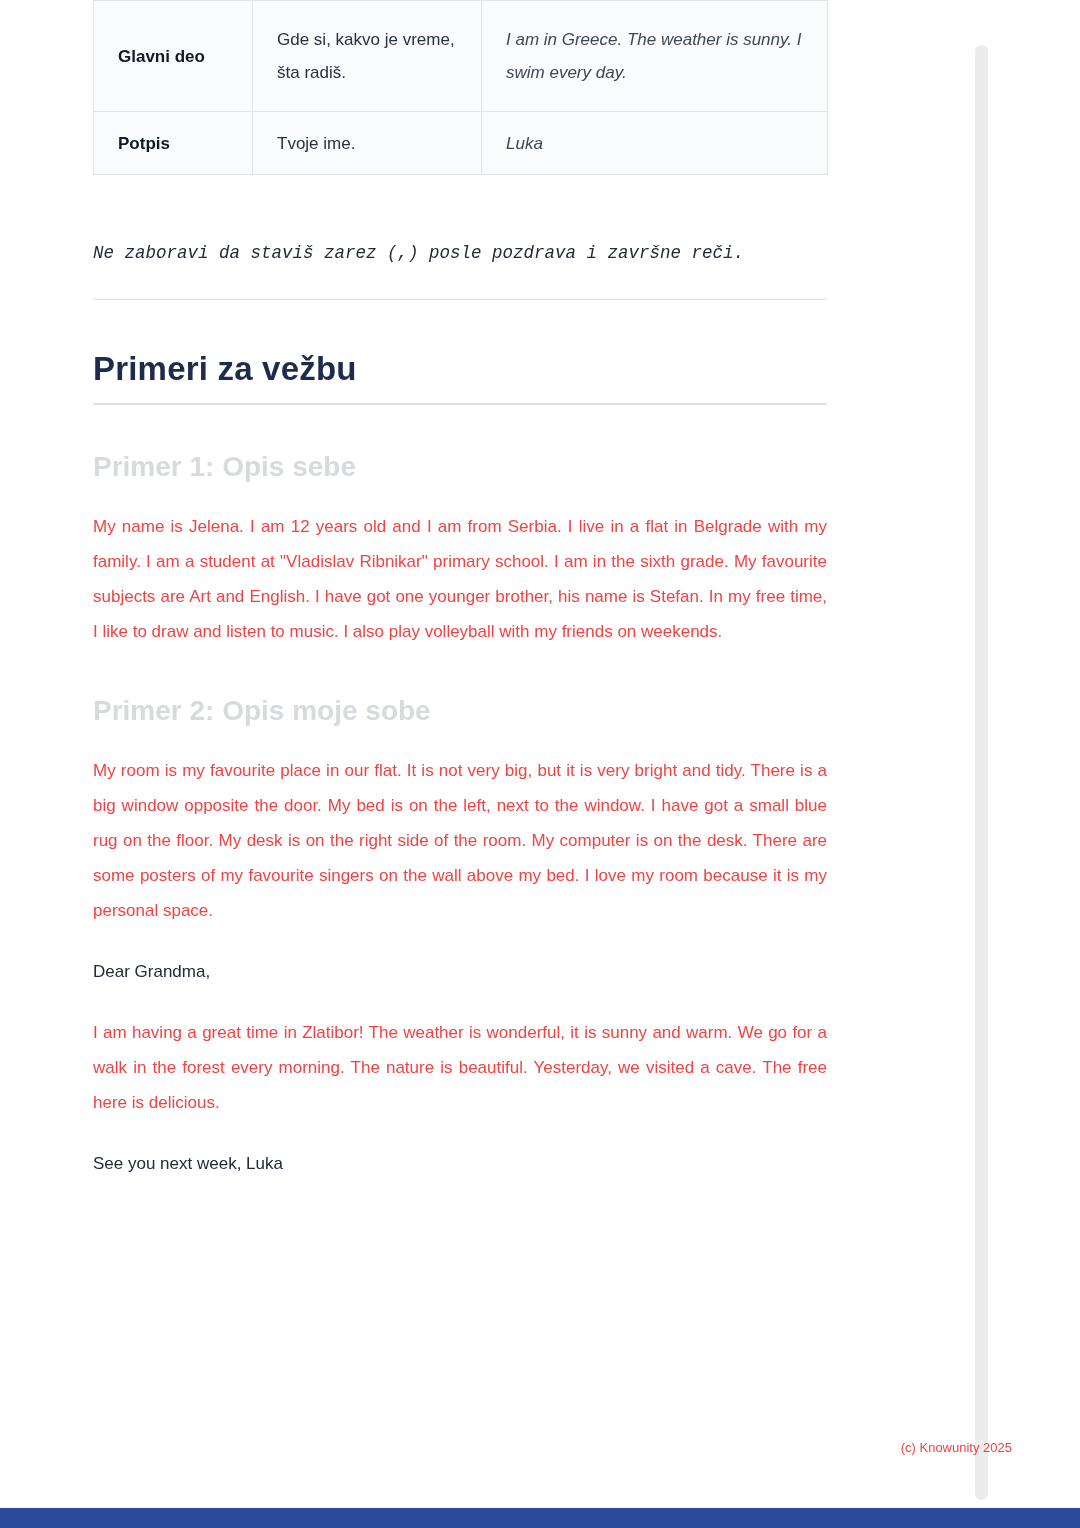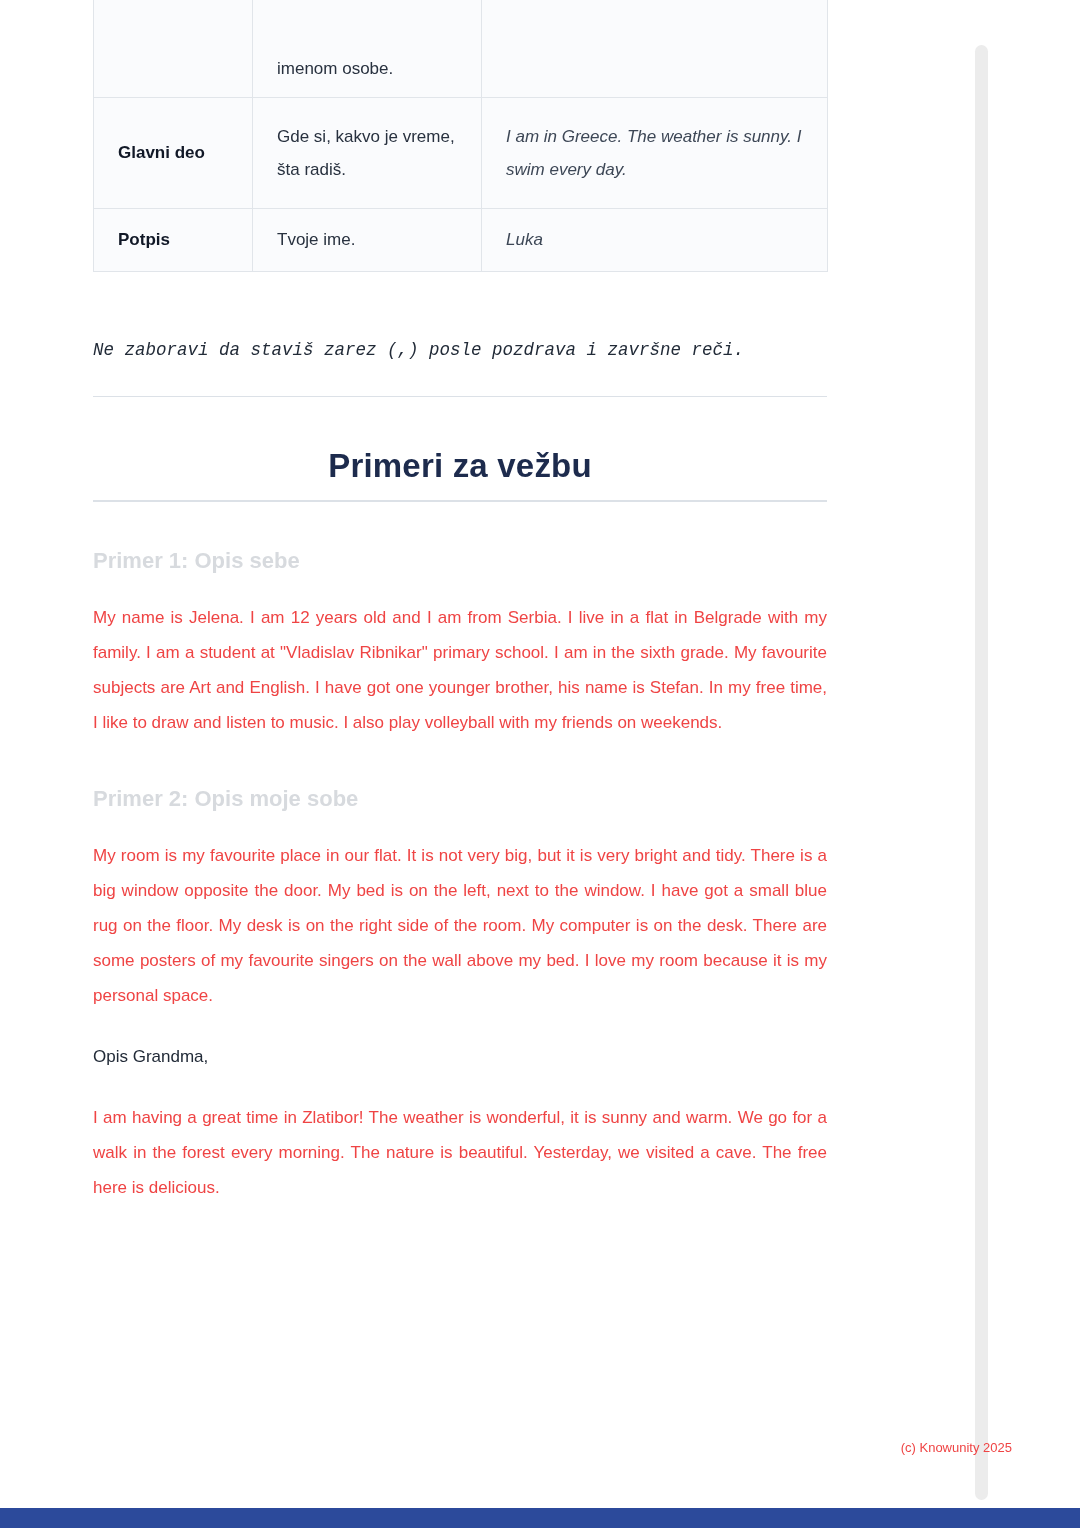--- a/index.html
+++ b/index.html
@@ -67,25 +67,24 @@
 
   
   h2.section-title {
     margin-top: 50px;
     font-size: 33px;
     font-weight: bold;
     color: #1d2b4d;
     letter-spacing: 0.2px;
     padding-bottom: 15px;
     border-bottom: 2px solid #dce1e7;
-    text-align: center;
   }
   h3.example-title {
     margin-top: 46px;
-    font-size: 22px;
+    font-size: 28px;
     font-weight: bold;
     color: #d7dade;
     filter: blur(0.5px);
   }
 
   
   p.body-text {
     margin-top: 26px;
     font-size: 17px;
     line-height: 35px;
@@ -130,25 +129,20 @@
 
 <div class="content">
 
   <table class="info-table">
     <colgroup>
         <col class="c1">
         <col class="c2">
         <col class="c3">
       </colgroup>
     <tbody>
-      <tr class="row-partial">
-        <td class="term"></td>
-        <td class="desc">imenom osobe.</td>
-        <td class="example"></td>
-      </tr>
       <tr class="row-main">
         <td class="term">Glavni deo</td>
         <td class="desc">Gde si, kakvo je vreme, šta radiš.</td>
         <td class="example">I am in Greece. The weather is sunny. I swim every day.</td>
       </tr>
       <tr class="row-sign">
         <td class="term">Potpis</td>
         <td class="desc">Tvoje ime.</td>
         <td class="example">Luka</td>
       </tr>
@@ -160,20 +154,21 @@
   <hr class="divider">
 
   <h2 class="section-title">Primeri za vežbu</h2>
 
   <h3 class="example-title">Primer 1: Opis sebe</h3>
   <p class="body-text">My name is Jelena. I am 12 years old and I am from Serbia. I live in a flat in Belgrade with my family. I am a student at "Vladislav Ribnikar" primary school. I am in the sixth grade. My favourite subjects are Art and English. I have got one younger brother, his name is Stefan. In my free time, I like to draw and listen to music. I also play volleyball with my friends on weekends.</p>
 
   <h3 class="example-title">Primer 2: Opis moje sobe</h3>
   <p class="body-text">My room is my favourite place in our flat. It is not very big, but it is very bright and tidy. There is a big window opposite the door. My bed is on the left, next to the window. I have got a small blue rug on the floor. My desk is on the right side of the room. My computer is on the desk. There are some posters of my favourite singers on the wall above my bed. I love my room because it is my personal space.</p>
 
-  <p class="plain-line">Opis Grandma,</p>
+  <p class="plain-line">Dear Grandma,</p>
   <p class="body-text">I am having a great time in Zlatibor! The weather is wonderful, it is sunny and warm. We go for a walk in the forest every morning. The nature is beautiful. Yesterday, we visited a cave. The free here is delicious.</p>
+  <p class="plain-line">See you next week, Luka</p>
 
 </div>
 
 <div class="scrollbar-track"></div>
 <div class="watermark">(c) Knowunity 2025</div>
 <div class="bottom-bar"></div>
 
 </body></html>

